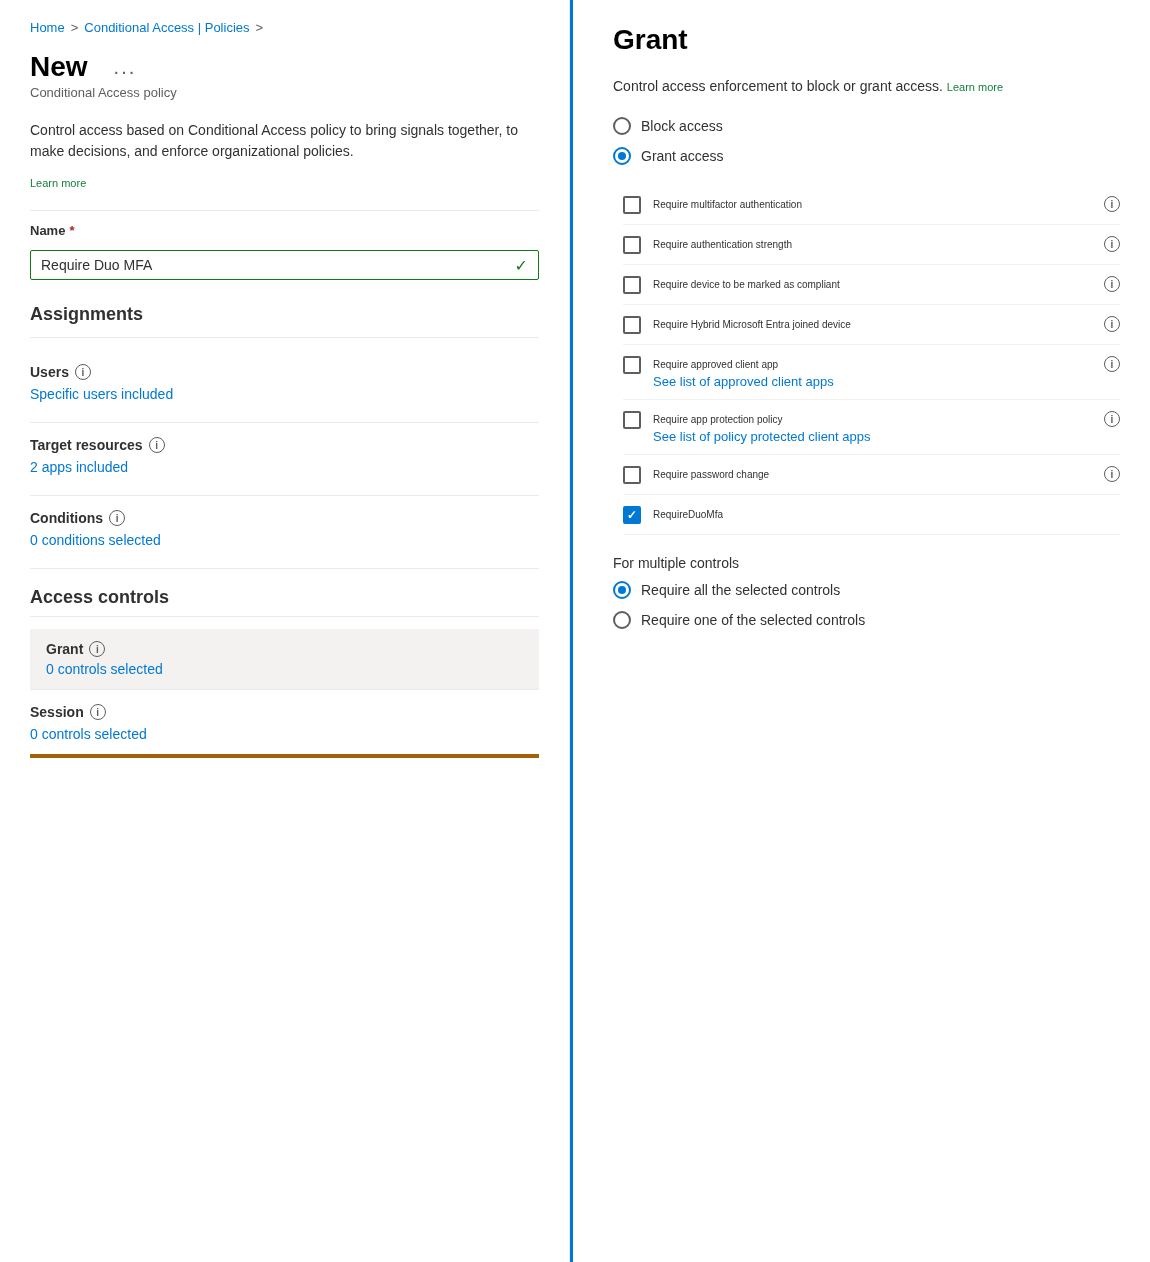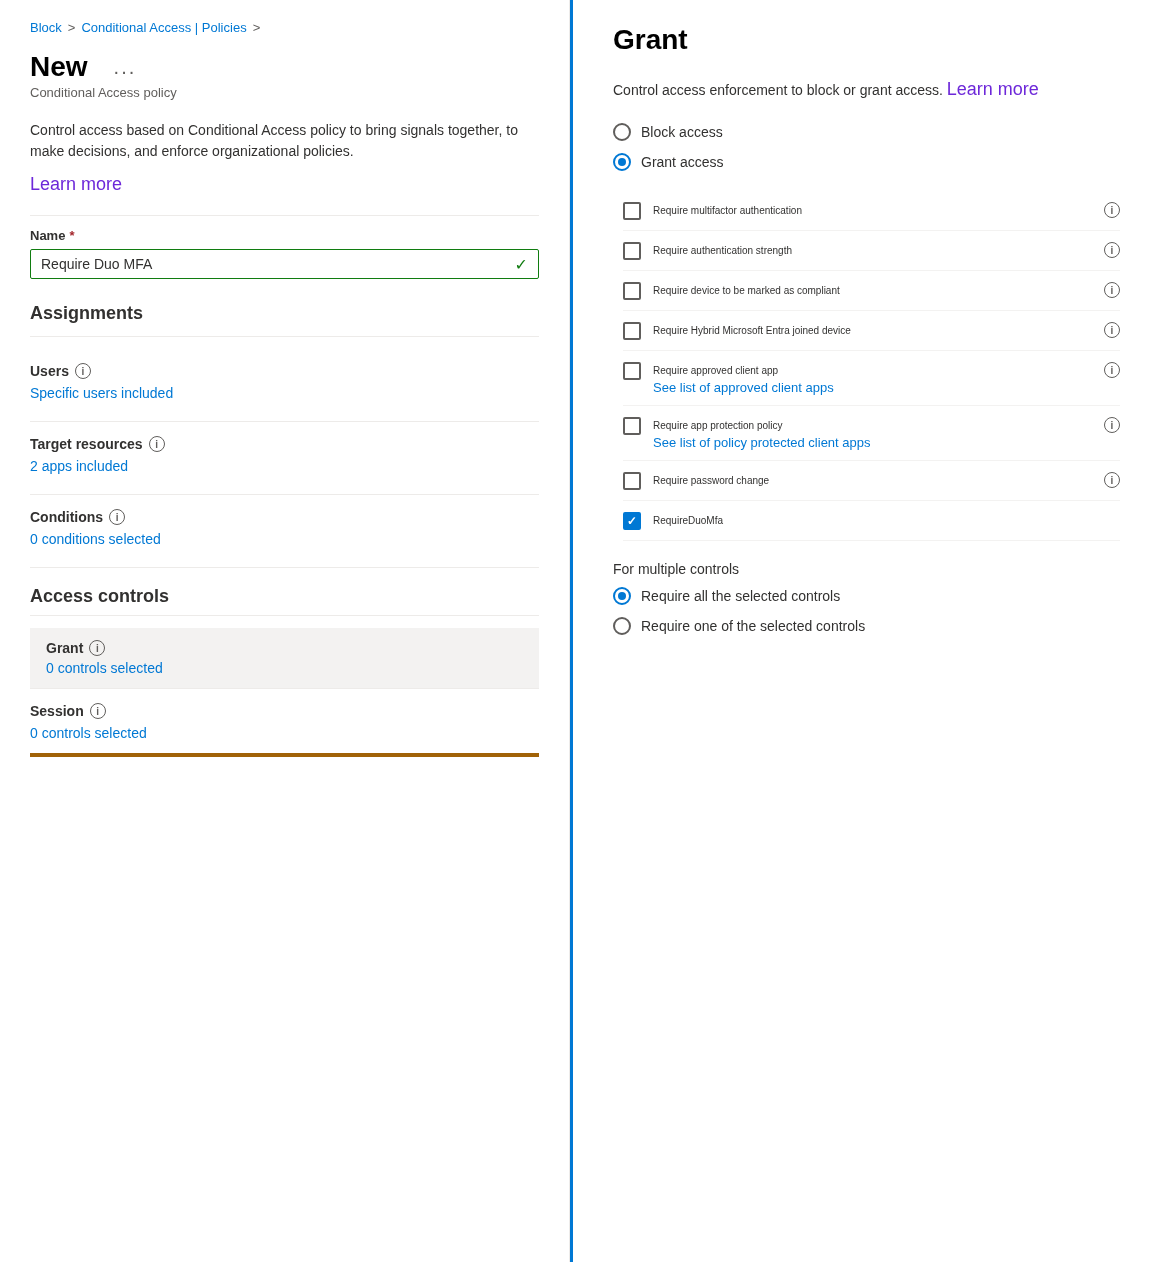--- a/index.html
+++ b/index.html
@@ -23,25 +23,25 @@
       color: #0078d4;
     }
     .breadcrumb span { color: #605e5c; }
     .breadcrumb a { color: #0078d4; text-decoration: none; cursor: pointer; }
 
     .page-title { font-size: 28px; font-weight: 700; color: #000; margin-bottom: 2px; display: flex; align-items: center; gap: 26px; }
     .page-title .dots { font-size: 20px; font-weight: 400; color: #605e5c; letter-spacing: 2px; }
     .page-subtitle { font-size: 13px; color: #605e5c; margin-bottom: 20px; }
 
     .description { font-size: 14px; color: #323130; line-height: 1.5; margin-bottom: 12px; }
-    .learn-more-link { color: #6d28d9; text-decoration: none; font-size: 18px; cursor: pointer; text-align: center; }
+    .learn-more-link { color: #15803d; text-decoration: none; font-size: 11px; cursor: pointer; text-align: center; }
 
     .section-divider { border: none; border-top: 1px solid #edebe9; margin: 20px 0 12px 0; }
 
-    .field-label { font-size: 13px; font-weight: 600; color: #323130; margin-bottom: 6px; display: flex; align-items: center; gap: 4px; }
+    .field-label { font-size: 13px; font-weight: 600; color: #323130; margin-bottom: 12px; display: flex; align-items: center; gap: 4px; }
     .required-star { color: #a4262c; font-size: 13px; }
 
     .name-input-wrapper {
       position: relative;
       display: flex;
       align-items: center;
       border: 1px solid #107c10;
       border-radius: 2px;
       padding: 6px 36px 6px 10px;
       width: 100%;
@@ -117,21 +117,21 @@
 
     .multiple-controls-section { margin-top: 20px; }
     .multiple-controls-label { font-size: 14px; color: #323130; margin-bottom: 10px; }
   </style>
 </head>
 <body>
 
 <div class="left-panel">
   
   <div class="breadcrumb">
-    <a>Block</a>
+    <a>Home</a>
     <span>&gt;</span>
     <a>Conditional Access | Policies</a>
     <span>&gt;</span>
   </div>
 
   
   <div class="page-title">
     <span>New</span>
     <span class="dots">...</span>
   </div>

